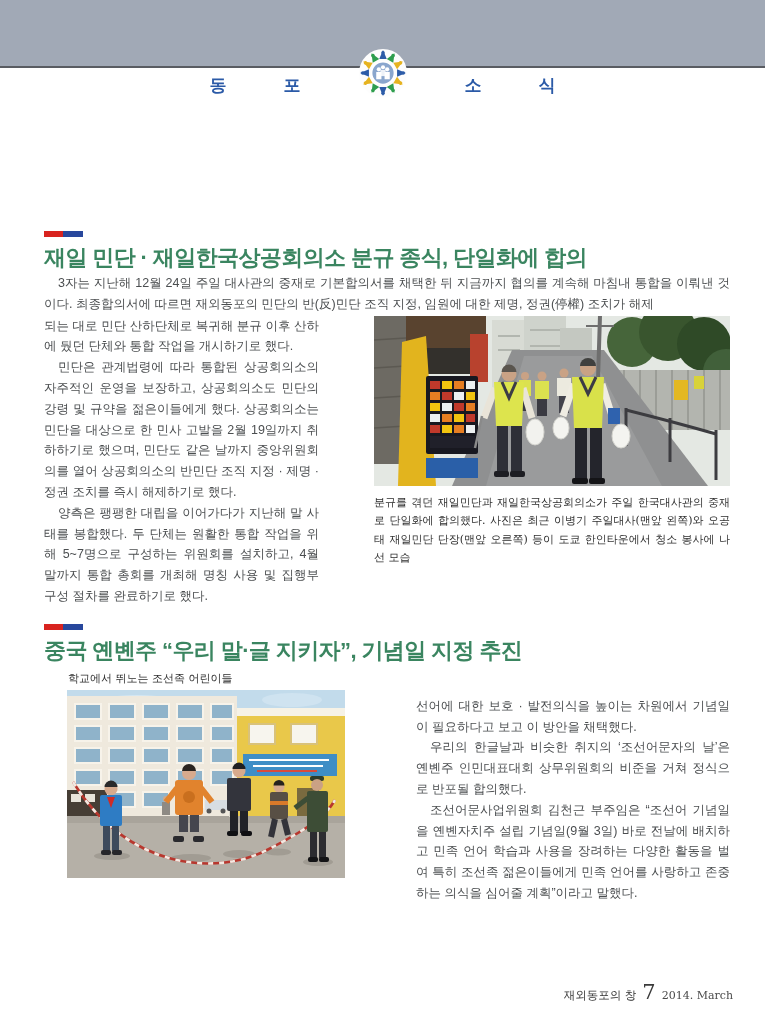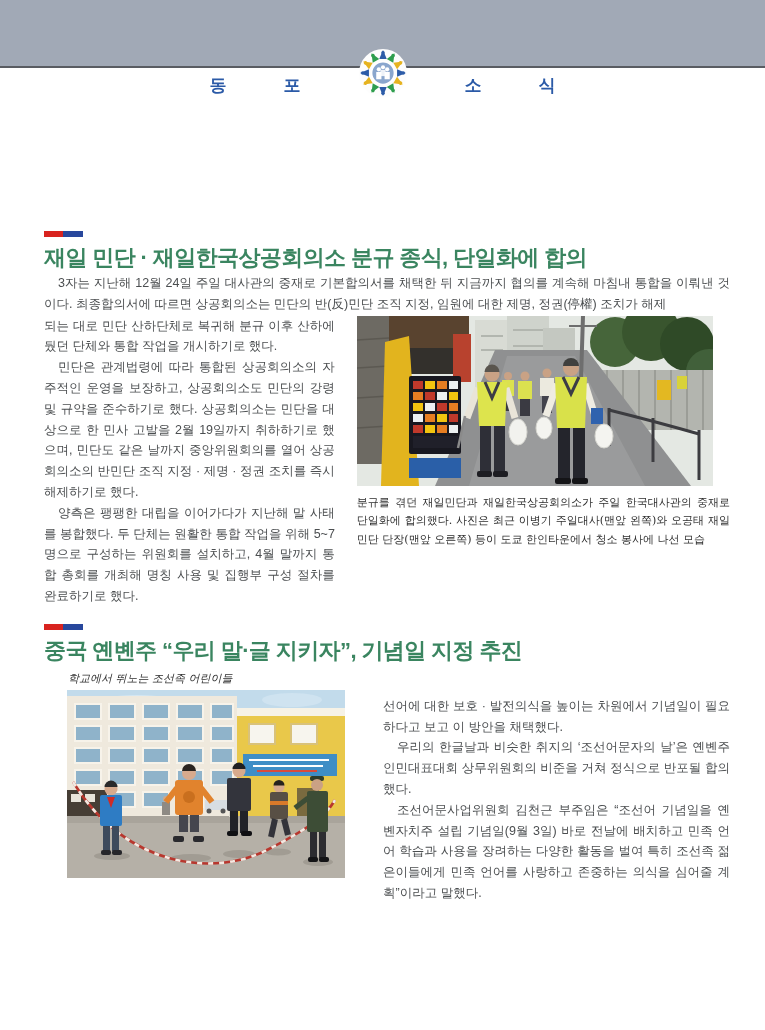--- a/index.html
+++ b/index.html
@@ -44,34 +44,34 @@
   }
   .body-par {
     margin: 0;
     font-size: 12.5px; line-height: 20.8px;
     color: #4b4e50;
     text-align: justify;
     word-break: break-all;
   }
   .first-par { margin-top: 13px; }
   .indent { text-indent: 14px; }
-  .cols { display: flex; align-items: flex-start; }
+  .cols { display: flex; align-items: flex-start; gap: 33px; }
   .cols-1 { margin-top: 1px; }
   .col-left-1 { width: 318px; }
   .fig-1 { width: 408px; margin-left: 22px; }
   .photo-1 { display: block; width: 356px; height: 170px; }
   .fig-caption {
     margin-top: 8px;
     font-family: "DejaVu Serif", "Liberation Serif", serif;
     font-size: 11px; line-height: 18.5px;
     color: #2e2e2e;
     text-align: justify;
   }
   .cols-2 { margin-top: 6px; }
-  .fig-2 { width: 278px; margin-left: 23px; font-style: italic; }
+  .fig-2 { width: 278px; margin-left: 23px; }
   .photo-label {
     font-family: "DejaVu Serif", "Liberation Serif", serif;
     font-size: 11px; color: #2e2e2e;
     margin: 0 0 4px 1px; line-height: 14px;
   }
   .photo-2 { display: block; width: 278px; height: 188px; }
   .col-right-2 { width: 357px; margin-left: 38px; margin-top: 24px; }
   
   .page-footer {
     position: absolute; right: 32px; bottom: 26px;
@@ -161,26 +161,26 @@
 
   <div class="content">
 
     <section class="article-1">
       <div class="section-bar">
         <span class="red"></span>
         <span class="blue"></span>
       </div>
       <h1 class="headline">재일 민단 · 재일한국상공회의소 분규 종식, 단일화에 합의</h1>
 
-      <p class="body-par indent">3자는 지난해 12월 24일 주일 대사관의 중재로 기본합의서를 채택한 뒤 지금까지 협의를 계속해 마침내 통합을 이뤄낸 것이다. 최종합의서에 따르면 상공회의소는 민단의 반(反)민단 조직 지정, 임원에 대한 제명, 정권(停權) 조치가 해제</p>
+      <p class="body-par indent">3자는 지난해 12월 24일 주일 대사관의 중재로 기본합의서를 채택한 뒤 지금까지 협의를 계속해 마침내 통합을 이뤄낸 것이다. 최종합의서에 따르면 재외동포의 민단의 반(反)민단 조직 지정, 임원에 대한 제명, 정권(停權) 조치가 해제</p>
 
       <div class="cols cols-1">
         <div class="col-left-1">
           <p class="body-par">되는 대로 민단 산하단체로 복귀해 분규 이후 산하에 뒀던 단체와 통합 작업을 개시하기로 했다.</p>
-          <p class="body-par indent">민단은 관계법령에 따라 통합된 상공회의소의 자주적인 운영을 보장하고, 상공회의소도 민단의 강령 및 규약을 준수하기로 했다. 상공회의소는 민단을 대상으로 한 민사 고발을 2월 19일까지 취하하기로 했으며, 민단도 같은 날까지 중앙위원회의를 열어 상공회의소의 반민단 조직 지정 · 제명 · 정권 조치를 즉시 해제하기로 했다.</p>
+          <p class="body-par indent">민단은 관계법령에 따라 통합된 상공회의소의 자주적인 운영을 보장하고, 상공회의소도 민단의 강령 및 규약을 젊은이들에게 했다. 상공회의소는 민단을 대상으로 한 민사 고발을 2월 19일까지 취하하기로 했으며, 민단도 같은 날까지 중앙위원회의를 열어 상공회의소의 반민단 조직 지정 · 제명 · 정권 조치를 즉시 해제하기로 했다.</p>
           <p class="body-par indent">양측은 팽팽한 대립을 이어가다가 지난해 말 사태를 봉합했다. 두 단체는 원활한 통합 작업을 위해 5~7명으로 구성하는 위원회를 설치하고, 4월 말까지 통합 총회를 개최해 명칭 사용 및 집행부 구성 절차를 완료하기로 했다.</p>
         </div>
 
         <figure class="fig-1" style="margin:0 0 0 22px;">
           <svg class="photo-1" viewBox="0 0 356 170" preserveAspectRatio="none" aria-hidden="true">
             <rect width="356" height="170" fill="#e4e8e3"></rect>
 
             <rect x="118" y="4" width="62" height="74" fill="#d8dbd4"></rect>
             <rect x="150" y="0" width="42" height="82" fill="#cfd3cc"></rect>
             <rect x="186" y="12" width="32" height="64" fill="#c4c8c1"></rect>
@@ -449,14 +449,19 @@
 
         <div class="col-right-2">
           <p class="body-par">선어에 대한 보호 · 발전의식을 높이는 차원에서 기념일이 필요하다고 보고 이 방안을 채택했다.</p>
           <p class="body-par indent">우리의 한글날과 비슷한 취지의 ‘조선어문자의 날’은 옌볜주 인민대표대회 상무위원회의 비준을 거쳐 정식으로 반포될 합의했다.</p>
           <p class="body-par indent">조선어문사업위원회 김천근 부주임은 “조선어 기념일을 옌볜자치주 설립 기념일(9월 3일) 바로 전날에 배치하고 민족 언어 학습과 사용을 장려하는 다양한 활동을 벌여 특히 조선족 젊은이들에게 민족 언어를 사랑하고 존중하는 의식을 심어줄 계획”이라고 말했다.</p>
         </div>
       </div>
     </section>
   </div>
 
+  <div class="page-footer">
+    <span class="journal-name">재외동포의 창</span>
+    <span class="page-number">7</span>
+    <span class="issue-date">2014. March</span>
+  </div>
 
 </div>
 
 </body></html>

